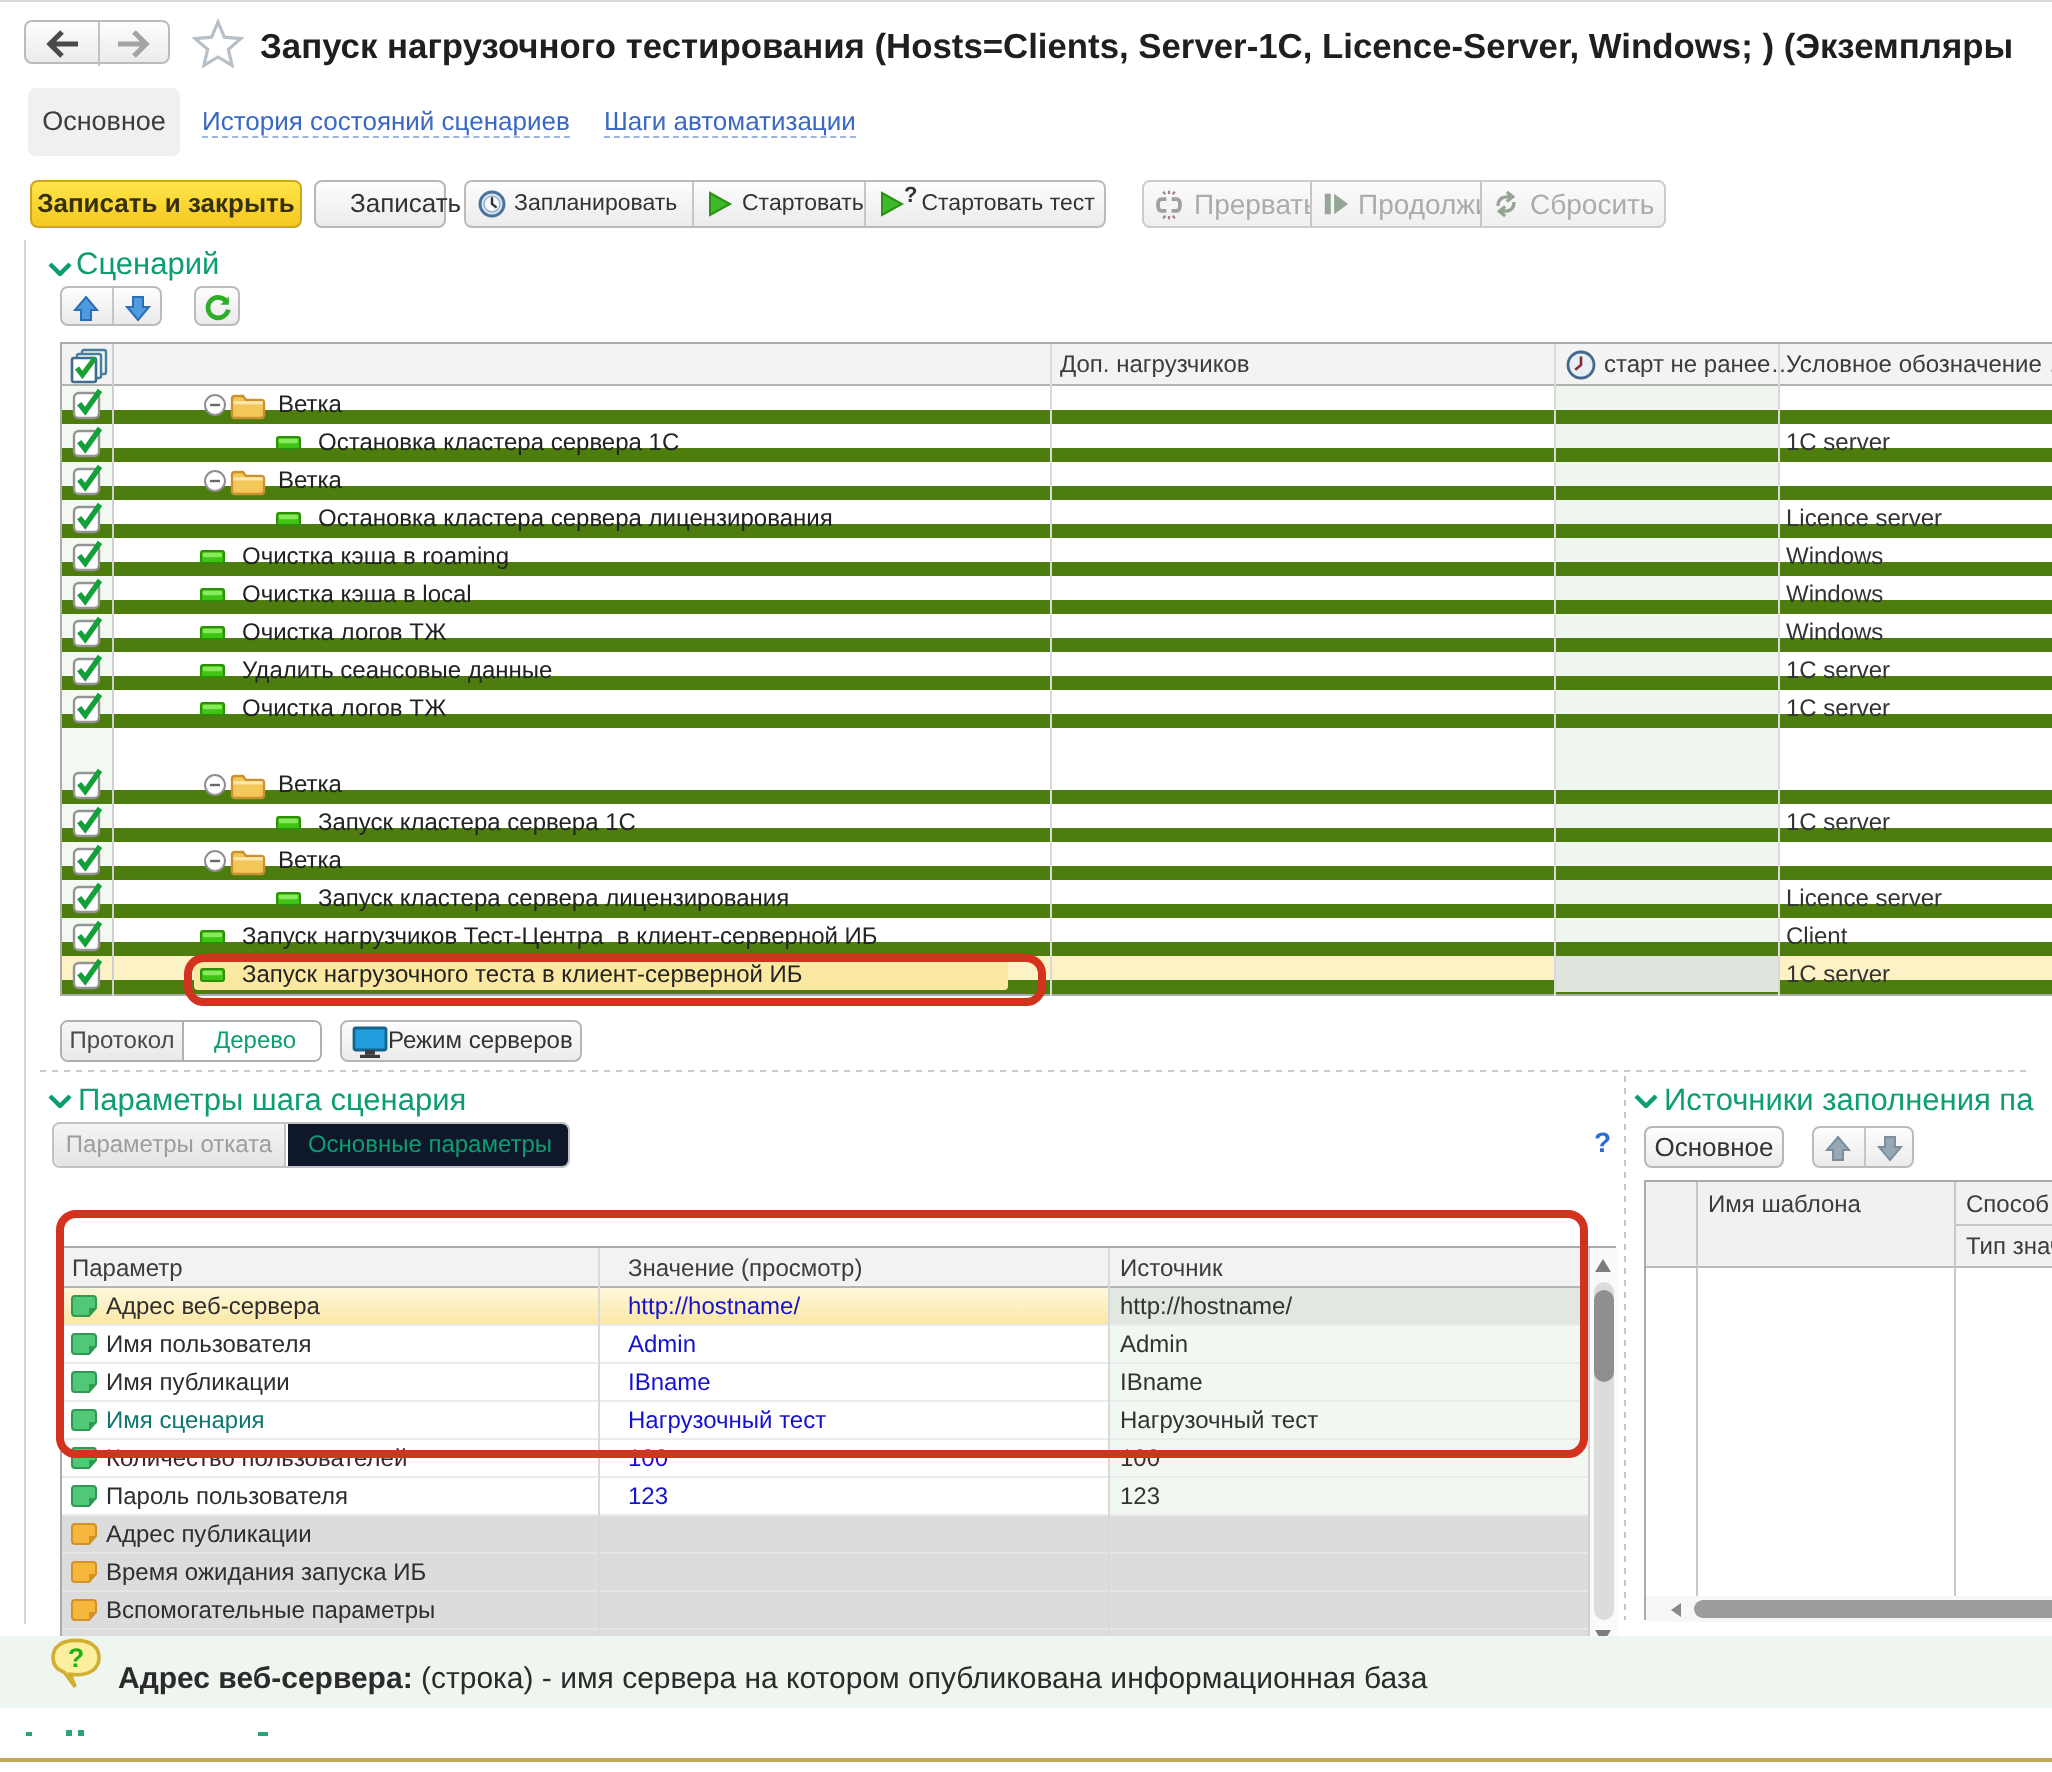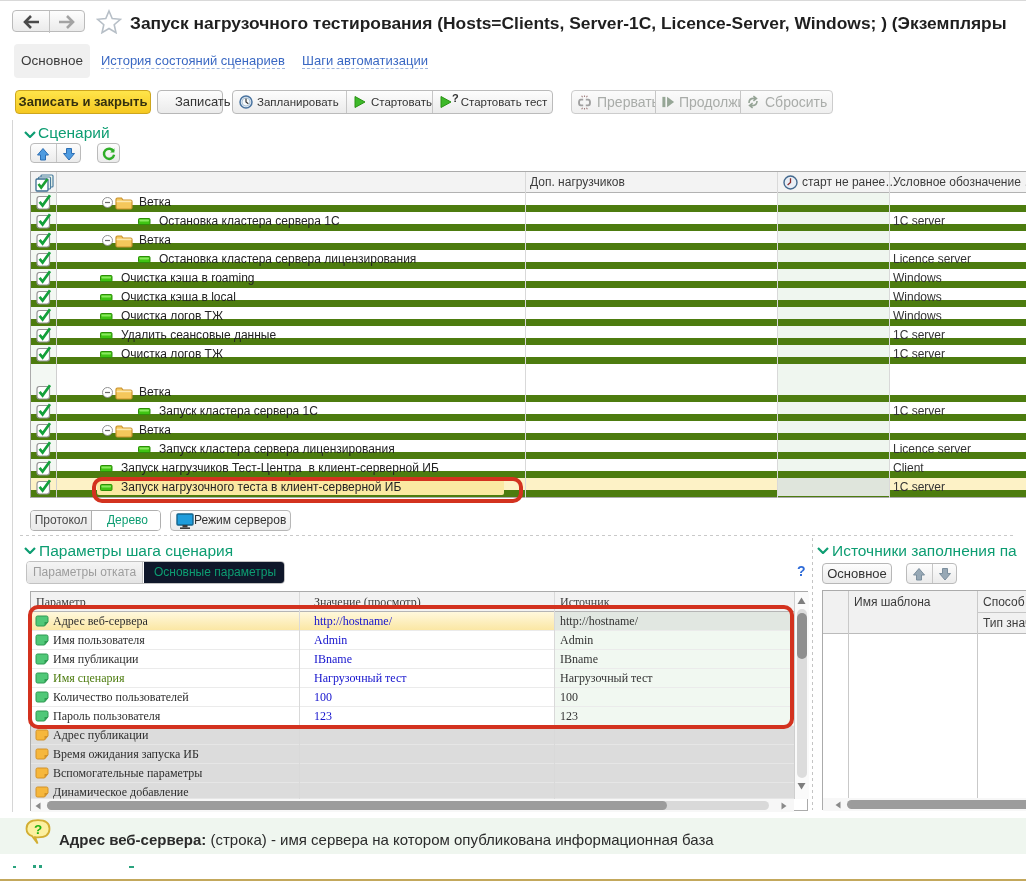--- a/index.html
+++ b/index.html
@@ -23,21 +23,21 @@
 .redbox{position:absolute;border:4px solid #d3321f;border-radius:10px;}
 #ttbl{position:absolute;left:30px;top:171px;width:996px;height:327px;border:1px solid #ababab;border-right:none;}
 .trow{position:absolute;left:0;width:995px;height:19px;border-bottom:7px solid #4d7c0f;}
 .tx{position:absolute;top:0;height:19px;line-height:19px;white-space:nowrap;color:#232323;}
 .val{position:absolute;left:862px;top:0;height:19px;line-height:19px;white-space:nowrap;color:#333;}
 .cbi{position:absolute;left:5px;top:1px;}
 .expi{position:absolute;top:4px;}
 .foldi{position:absolute;top:2px;}
 .dashi{position:absolute;top:6px;}
 .blue{color:#1412cd !important;}
-#ptbl{position:absolute;left:30px;top:591px;width:778px;height:220px;border:1px solid #ababab;font-family:Liberation Serif, serif;}
+#ptbl{position:absolute;left:30px;top:623px;width:778px;height:220px;border:1px solid #ababab;}
 .prow{position:absolute;left:0;width:763px;}
 #rtbl{position:absolute;left:822px;top:590px;width:204px;height:220px;border:1px solid #ababab;border-right:none;}
 </style></head>
 <body>
 <div id="page">
 
 <svg width="0" height="0" style="position:absolute">
 <defs>
 <g id="chk">
   <rect x="1" y="2.5" width="12.5" height="12.5" rx="2.4" fill="#fff" stroke="#949494" stroke-width="1.2"></rect>
@@ -417,21 +417,21 @@
           <use href="#noteg"></use>
         </svg>
         <div class="tx" style="left:22px;color:#2e2e2e;">Имя публикации</div>
         <div class="tx blue" style="left:283px;">IBname</div>
         <div class="tx" style="left:529px;color:#333;">IBname</div>
       </div>
 <div class="prow" style="top:77px;height:19px;border-bottom:1px solid #ebebeb;">
         <svg class="abs" style="left:4px;top:3px" width="14" height="12" viewBox="0 0 14 12">
           <use href="#noteg"></use>
         </svg>
-        <div class="tx" style="left:22px;color:#4d7c0f;">Имя сценария</div>
+        <div class="tx" style="left:22px;color:#0f766e;">Имя сценария</div>
         <div class="tx blue" style="left:283px;">Нагрузочный тест</div>
         <div class="tx" style="left:529px;color:#333;">Нагрузочный тест</div>
       </div>
 <div class="prow" style="top:96px;height:19px;border-bottom:1px solid #ebebeb;">
         <svg class="abs" style="left:4px;top:3px" width="14" height="12" viewBox="0 0 14 12">
           <use href="#noteg"></use>
         </svg>
         <div class="tx" style="left:22px;color:#2e2e2e;">Количество пользователей</div>
         <div class="tx blue" style="left:283px;">100</div>
         <div class="tx" style="left:529px;color:#333;">100</div>

